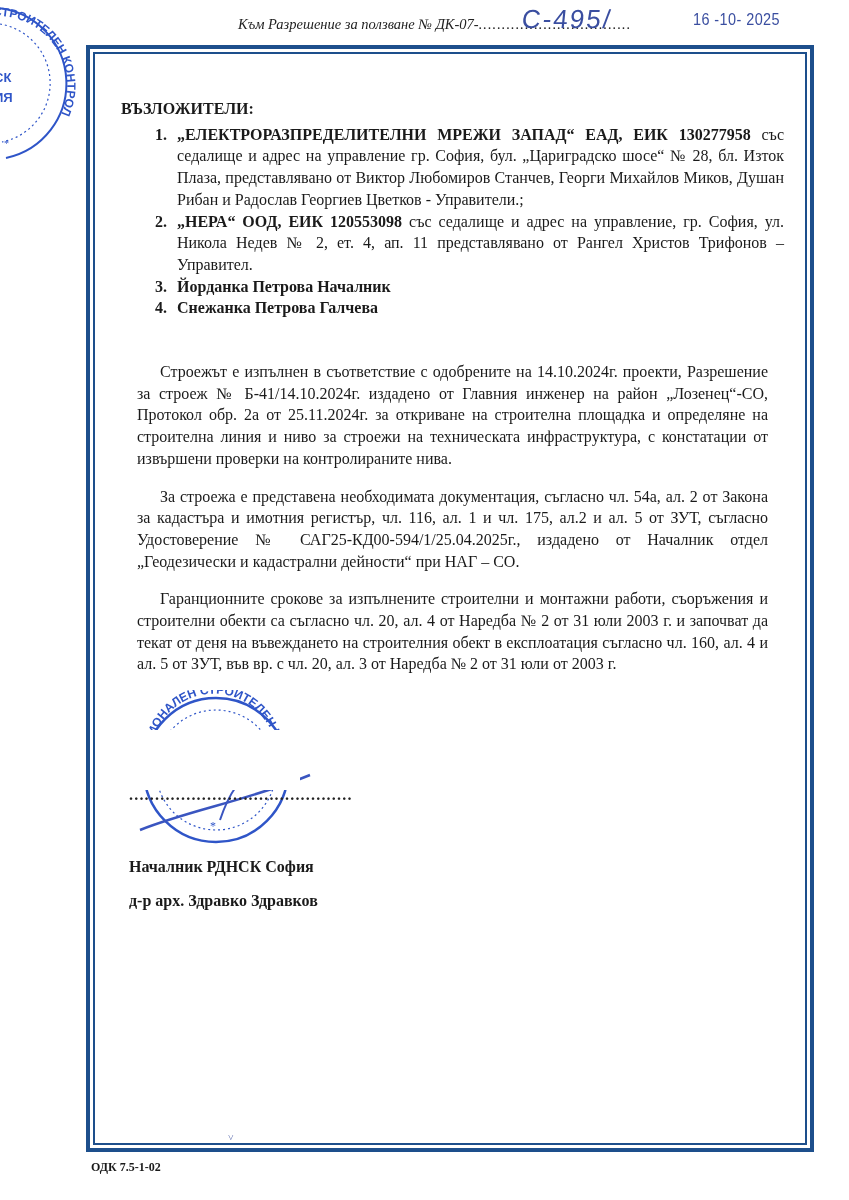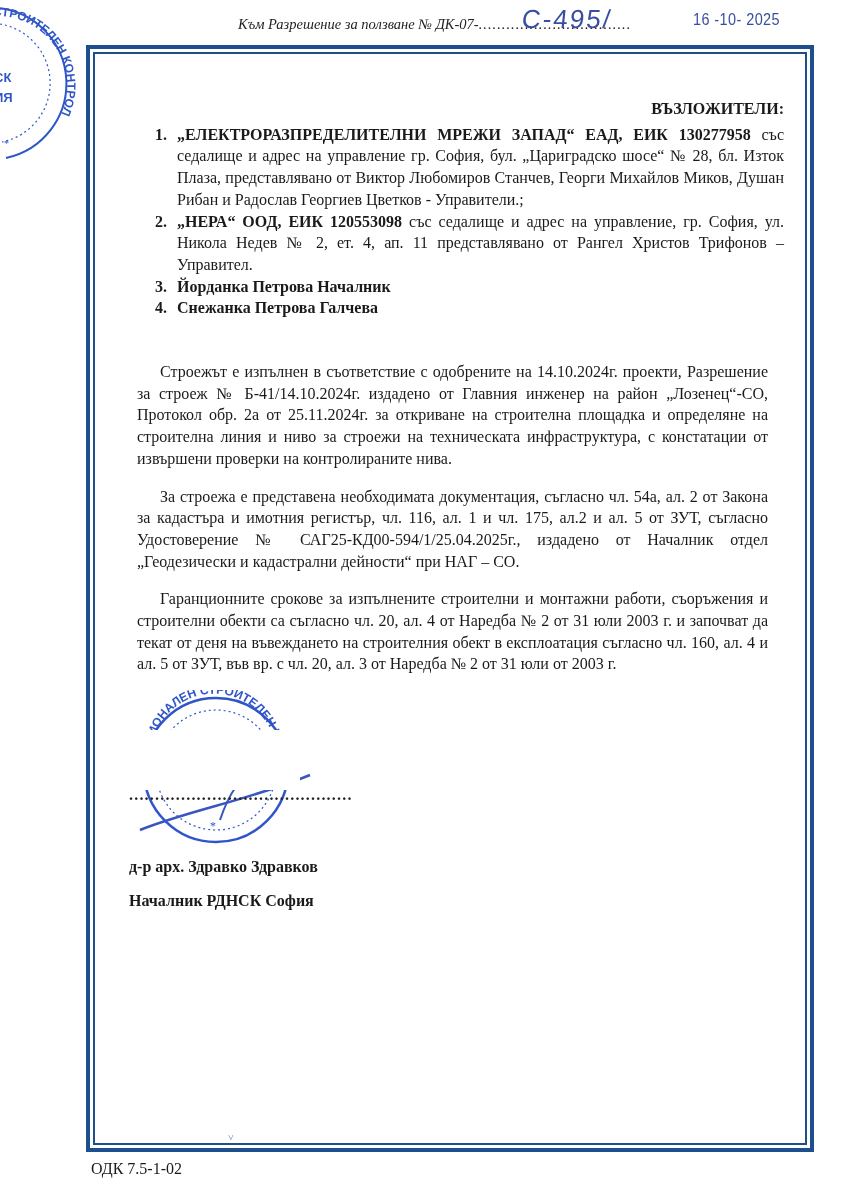--- a/index.html
+++ b/index.html
@@ -8,34 +8,34 @@
   .header { position:absolute; left:238px; top:16px; font-style:italic; font-size:14.5px; color:#222; white-space:nowrap; }
   .header .hw { font-family:"Liberation Sans", sans-serif; font-style:normal; color:#3a4ea0; position:absolute; }
   .hw-num { left:284px; top:-12px; font-size:26px; letter-spacing:2px; transform:skewX(-6deg); }
   .hw-date { left:455px; top:-6px; font-size:17px; letter-spacing:0.5px; transform:scaleX(0.85); transform-origin:left; }
   .dots { letter-spacing:1px; }
   .frame-outer { position:absolute; left:86px; top:45px; width:728px; height:1107px;
                  border:4px solid #1d4f8c; box-sizing:border-box; }
   .frame-inner { position:absolute; left:93px; top:52px; width:714px; height:1093px;
                  border:2px solid #1d4f8c; box-sizing:border-box; }
   .content { position:absolute; left:121px; top:98px; width:663px; font-size:16px; line-height:21.7px; }
-  .heading { font-weight:bold; margin:0 0 4px 0;text-align:right; }
+  .heading { font-weight:bold; margin:0 0 4px 0; }
   ol { margin:0; padding-left:50px; }
   ol li { text-align:justify; padding-left:6px; }
   ol li::marker { font-weight:bold; }
   .b { font-weight:bold;font-family:Liberation Serif, serif; }
   .para { text-indent:23px; text-align:justify; margin:16px; }
   .spacer { height:26px; }
   .stamp { position:absolute; }
   .stamp-top { left:-42px; top:-4px; width:130px; height:170px; }
   .stamp-bottom { left:130px; top:690px; width:190px; height:160px; }
   .redact { position:absolute; left:136px; top:730px; width:164px; height:60px; background:#fff; }
   .sigline { position:absolute; left:129px; top:786px; font-size:16px; font-weight:bold; letter-spacing:1.2px; color:#222; }
   .signer { position:absolute; left:129px; top:850px; font-weight:bold; font-size:16px; line-height:34px; }
-  .footer { position:absolute; left:91px; top:1160px; font-weight:normal; font-size:16px; }
+  .footer { position:absolute; left:91px; top:1160px; font-weight:bold; font-size:12px; }
   .tick { position:absolute; left:228px; top:1132px; font-size:10px; color:#5566aa; }
 </style>
 </head>
 <body>
 
 <div class="header">
   <span>Към Разрешение за ползване № ДК-07-</span><span class="dots">..............</span><span class="dots">............</span><span class="dots">.......</span>
   <span class="hw hw-num">С-495/</span>
   <span class="hw hw-date">16 -10- 2025</span>
 </div>
@@ -83,19 +83,19 @@
   <text x="80" y="140" font-size="12" fill="#2f55c8">*</text>
   <path d="M 10 140 C 60 120, 120 110, 180 85" fill="none" stroke="#3a55c0" stroke-width="2.5"></path>
   <path d="M 90 130 C 100 100, 110 90, 130 70" fill="none" stroke="#3a55c0" stroke-width="2"></path>
 </svg>
 
 <div class="redact"></div>
 
 <div class="sigline">...........................................</div>
 
 <div class="signer">
+  <div>Началник РДНСК София</div>
   <div>д-р арх. Здравко Здравков</div>
-  <div>Началник РДНСК София</div>
 </div>
 
 <div class="tick">˅</div>
 
 <div class="footer">ОДК 7.5-1-02</div>
 
 </body></html>

